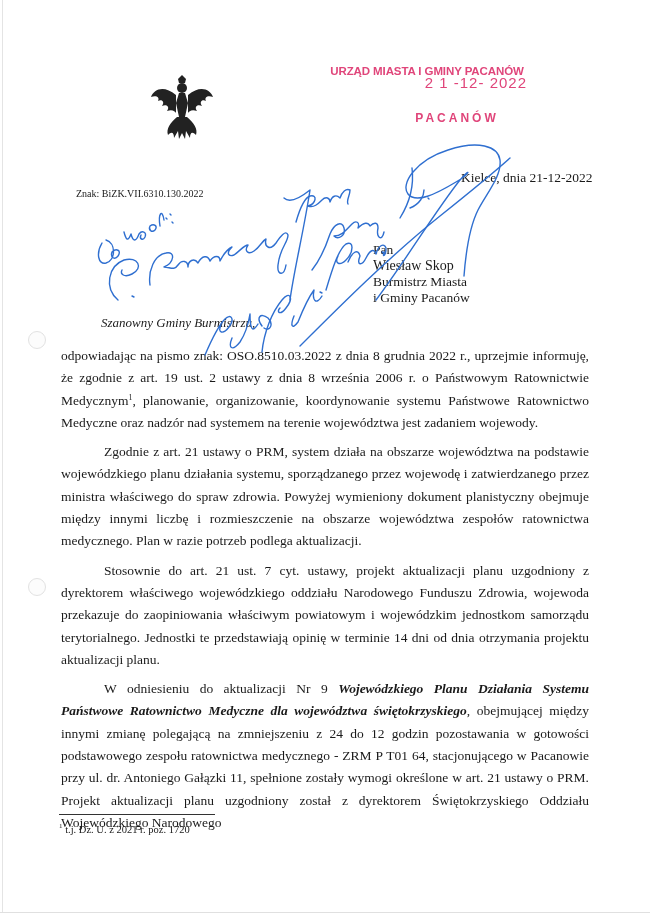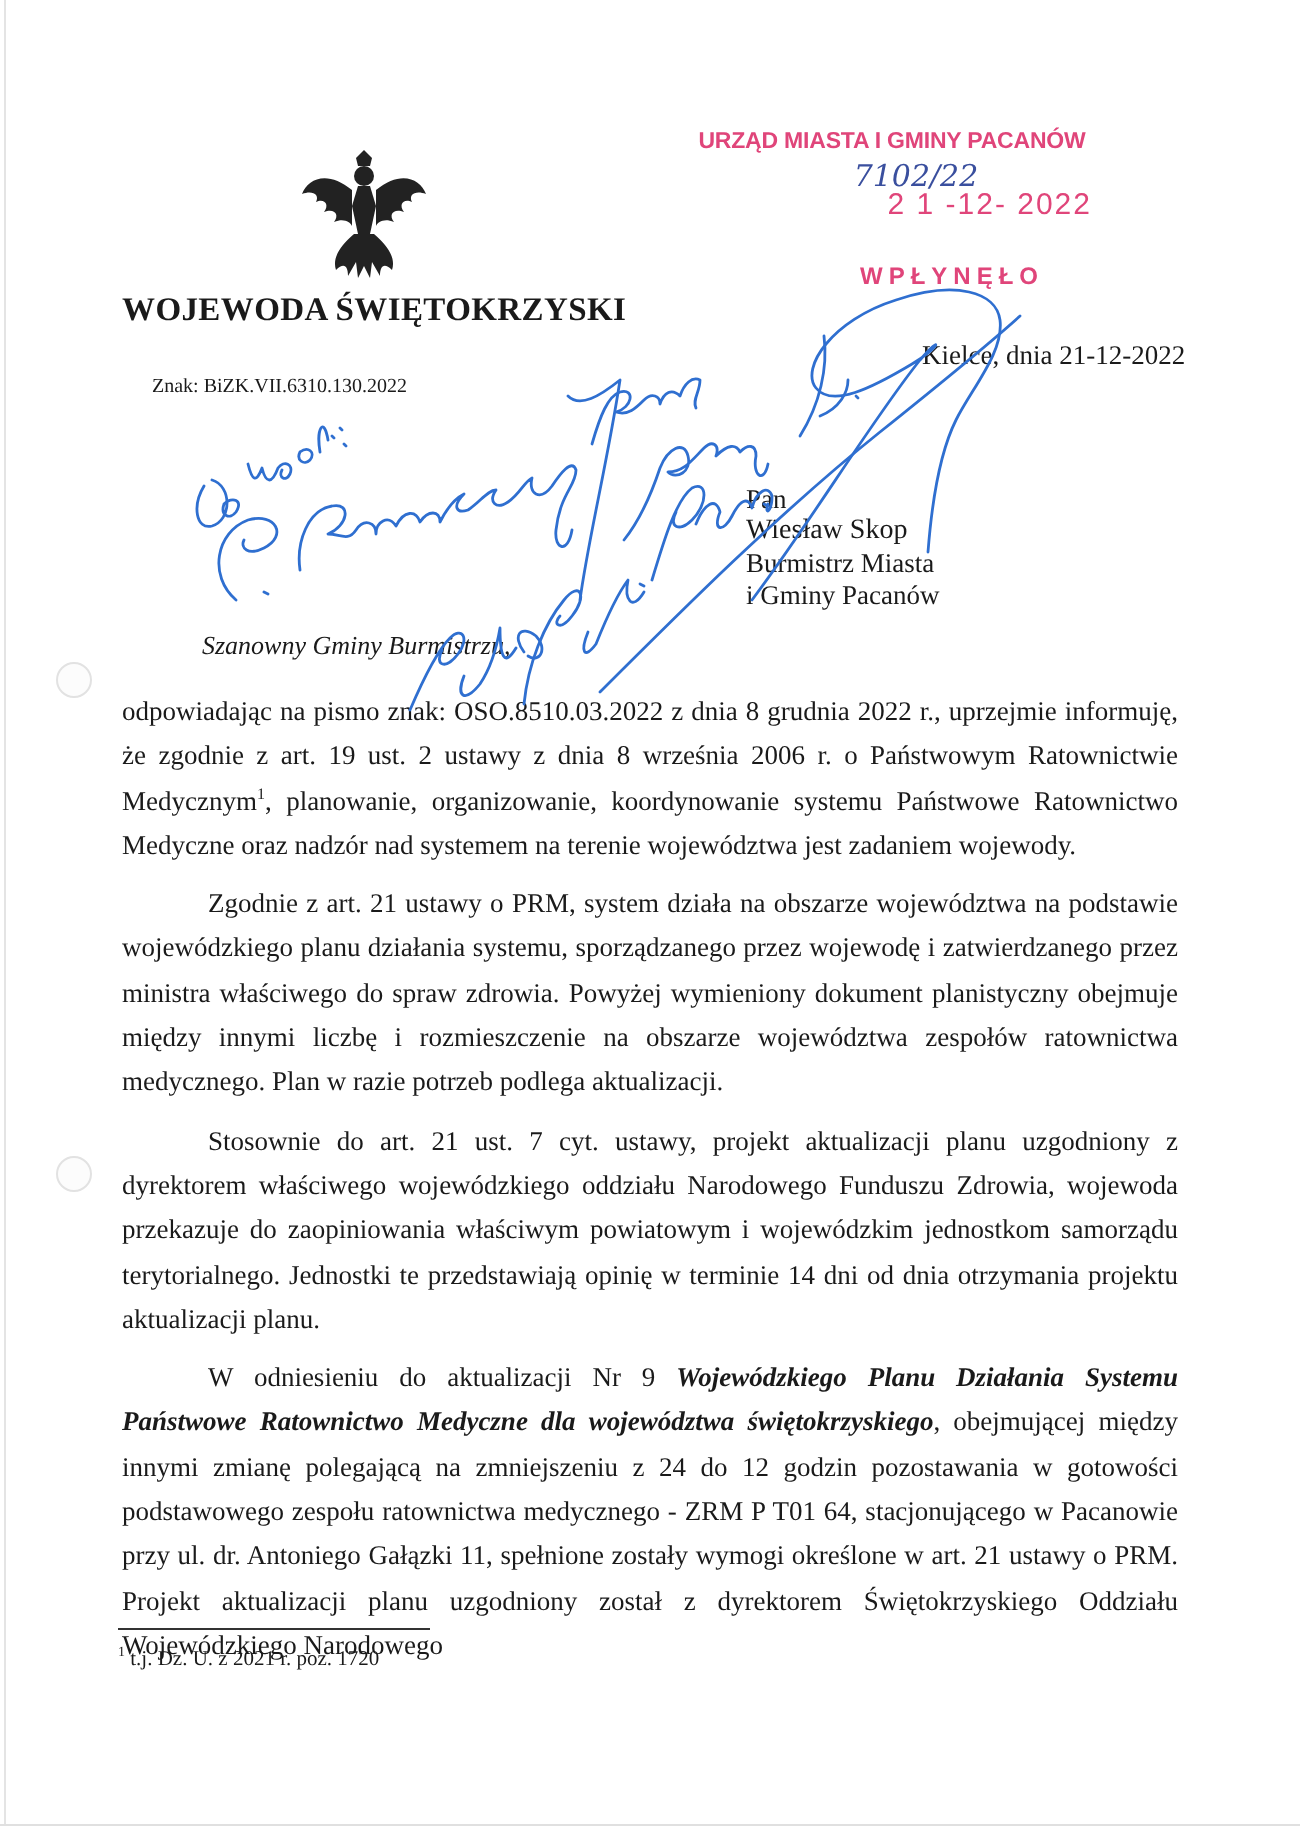--- a/index.html
+++ b/index.html
@@ -11,21 +11,21 @@
   .edge-left { position: absolute; left: 2px; top: 0; width: 1px; height: 912px; background: #e4e4e4; }
   .edge-bottom { position: absolute; left: 0; right: 0; top: 912px; height: 1px; background: #e0e0e0; }
   .punch { position: absolute; width: 16px; height: 16px; border-radius: 50%; border: 1px solid #e2e2e2; background: #fcfcfc; }
   .eagle { position: absolute; left: 150px; top: 75px; width: 64px; height: 66px; }
   .authority { position: absolute; left: 61px; top: 145px; font-weight: bold; font-size: 16.5px; letter-spacing: 0.2px; }
   .ref { position: absolute; left: 76px; top: 188px; font-size: 10px; }
   .place-date { position: absolute; left: 461px; top: 170px; font-size: 13.5px; }
   .recipient { position: absolute; left: 373px; top: 242px; font-size: 13.5px; line-height: 16px; }
   .recipient .name { font-weight: normal; font-size: 14px; }
   .salutation { position: absolute; left: 101px; top: 315px; font-style: italic; font-size: 13px; }
-  .stamp { position: absolute; left: 346px; top: 65px; width: 200px; text-align: center; color: #e0457a; font-family: "Liberation Sans", sans-serif; }
+  .stamp { position: absolute; left: 327px; top: 65px; width: 200px; text-align: center; color: #e0457a; font-family: "Liberation Sans", sans-serif; }
   .stamp .office { font-size: 11.5px; font-weight: bold; letter-spacing: -0.1px; }
   .stamp .regno { font-family: "DejaVu Serif", serif; font-style: italic; color: #3a4f9e; font-size: 15px; margin-top: 2px; margin-left: 24px; }
   .stamp .date { font-size: 15px; margin-top: -3px; letter-spacing: 1px; text-align: right; }
   .stamp .received { font-size: 12px; font-weight: bold; letter-spacing: 3px; margin-top: 20px; margin-left: 60px; }
   .body { position: absolute; left: 61px; top: 345px; width: 528px; font-size: 13.5px; line-height: 22.3px; text-align: justify; }
   .body p { margin: 0 0 7px 0; }
   .body p.indent { text-indent: 43px; }
   .body sup { font-size: 8px; line-height: 0; }
   .emph { font-weight: bold; font-style: italic; }
   .fn-rule { position: absolute; left: 59px; top: 814px; width: 156px; height: 1px; background: #333; }
@@ -46,36 +46,34 @@
     <g fill="#222">
       <path d="M28 4 l4-4 4 4 -1 4 h-6z"></path>
       <ellipse cx="32" cy="13" rx="5" ry="5"></ellipse>
       <path d="M29 18 h6 l3 10 -3 14 h-6 l-3-14z"></path>
       <path d="M26 20 C14 10 4 14 1 22 C6 20 10 22 8 26 C12 24 15 27 12 31 C17 29 20 32 17 36 C22 34 25 36 26 38z"></path>
       <path d="M38 20 C50 10 60 14 63 22 C58 20 54 22 56 26 C52 24 49 27 52 31 C47 29 44 32 47 36 C42 34 39 36 38 38z"></path>
       <path d="M27 42 C20 48 16 54 18 60 C22 56 24 58 24 63 L28 56 29 64 32 58 35 64 36 56 40 63 C40 58 42 56 46 60 C48 54 44 48 37 42z"></path>
     </g>
   </svg>
 
-  <div class="authority">WOJEWODA ŚWIĘTOKRZYSKI</div>
   <div class="ref">Znak: BiZK.VII.6310.130.2022</div>
   <div class="place-date">Kielce, dnia 21-12-2022</div>
 
   <div class="recipient">
     <div>Pan</div>
     <div class="name">Wiesław Skop</div>
     <div>Burmistrz Miasta</div>
     <div>i Gminy Pacanów</div>
   </div>
 
   <div class="stamp">
     <div class="office">URZĄD MIASTA I GMINY PACANÓW</div>
-    <div class="regno">7102/22</div>
     <div class="date">2 1 -12- 2022</div>
-    <div class="received">WPŁYNĘŁO</div>
+    <div class="received">PACANÓW</div>
   </div>
 
   <div class="salutation">Szanowny Gminy Burmistrzu,</div>
 
   <div class="body">
     <p><span>odpowiadając na pismo znak: OSO.8510.03.2022 z dnia 8 grudnia 2022 r., uprzejmie informuję, że zgodnie z art. 19 ust. 2  ustawy z dnia 8 września 2006 r. o Państwowym Ratownictwie Medycznym</span><sup>1</sup><span>, planowanie, organizowanie, koordynowanie systemu Państwowe Ratownictwo Medyczne oraz nadzór nad systemem na terenie województwa jest zadaniem wojewody.</span></p>
     <p class="indent">Zgodnie z art. 21 ustawy o PRM, system działa na obszarze województwa na podstawie wojewódzkiego planu działania systemu, sporządzanego przez wojewodę i zatwierdzanego przez ministra właściwego do spraw zdrowia. Powyżej wymieniony dokument planistyczny obejmuje między innymi liczbę i rozmieszczenie na obszarze województwa zespołów ratownictwa medycznego. Plan w razie potrzeb podlega aktualizacji.</p>
     <p class="indent">Stosownie do art. 21 ust. 7 cyt. ustawy, projekt aktualizacji planu uzgodniony z dyrektorem właściwego wojewódzkiego oddziału Narodowego Funduszu Zdrowia, wojewoda przekazuje do zaopiniowania właściwym powiatowym i wojewódzkim jednostkom samorządu terytorialnego. Jednostki te przedstawiają opinię w terminie 14 dni od dnia otrzymania projektu aktualizacji planu.</p>
     <p class="indent"><span>W odniesieniu do aktualizacji Nr 9 </span><span class="emph">Wojewódzkiego Planu Działania Systemu Państwowe Ratownictwo Medyczne dla województwa świętokrzyskiego</span><span>, obejmującej między innymi zmianę polegającą na zmniejszeniu z 24 do 12 godzin pozostawania w gotowości podstawowego zespołu ratownictwa medycznego - ZRM P T01 64, stacjonującego w Pacanowie przy ul. dr. Antoniego Gałązki 11, spełnione zostały wymogi określone w art. 21 ustawy o PRM. Projekt aktualizacji planu uzgodniony został z dyrektorem Świętokrzyskiego Oddziału Wojewódzkiego Narodowego</span></p>
   </div>

